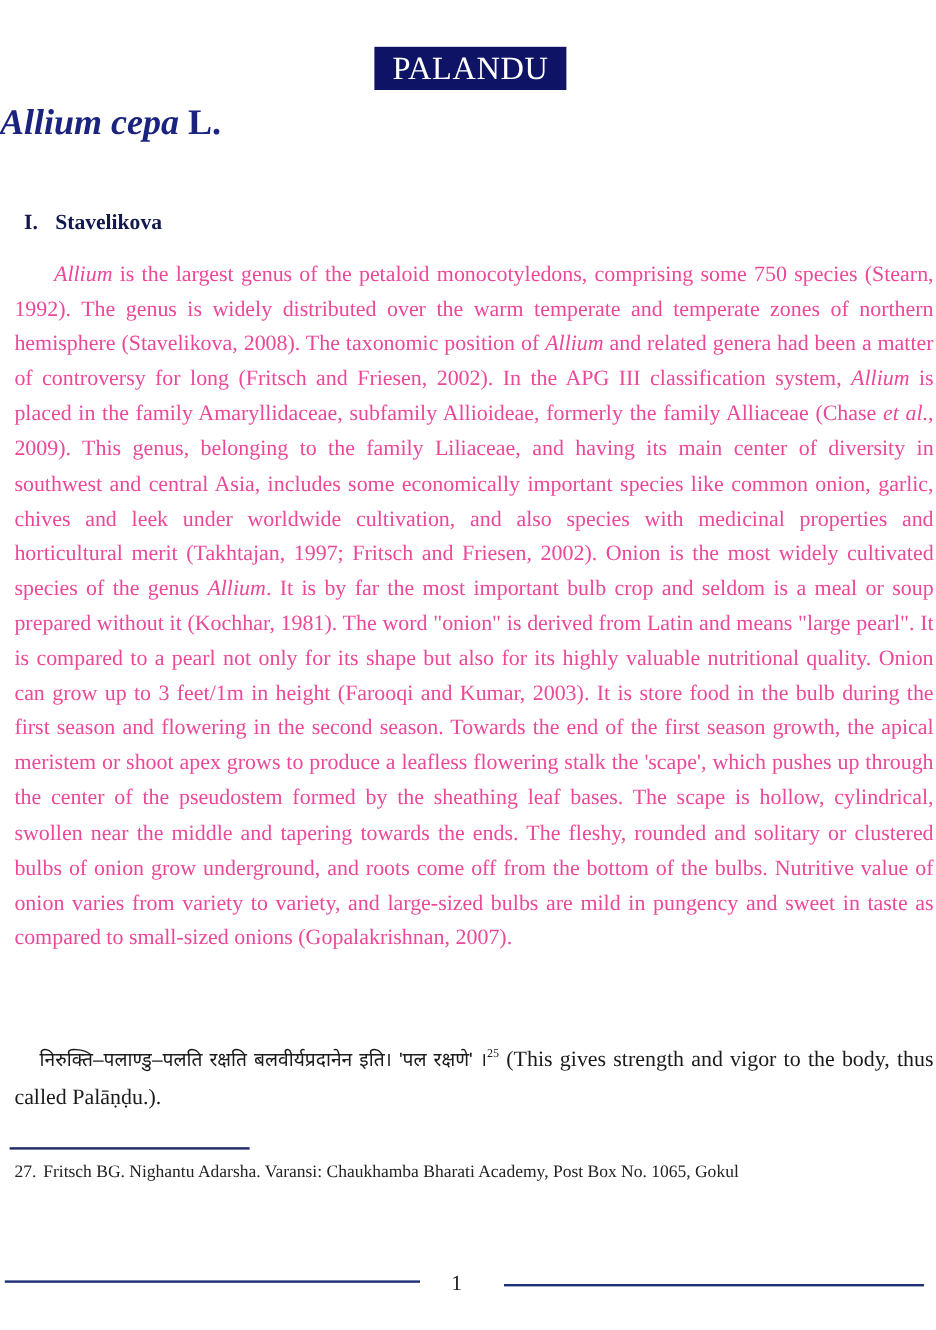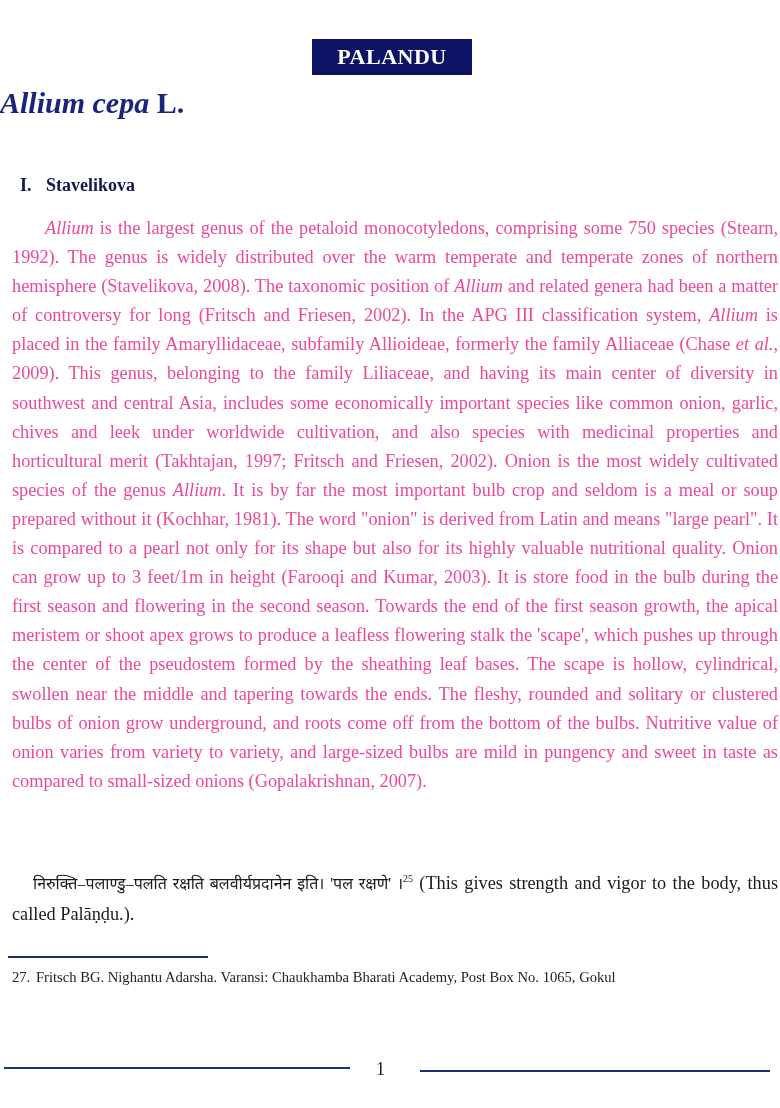--- a/index.html
+++ b/index.html
@@ -1,33 +1,33 @@
 <!DOCTYPE html>
 <html><head>
 <meta charset="utf-8">
 <style>
   html, body { margin: 0; padding: 0; background: #ffffff; }
   body { width: 780px; height: 1108px; position: relative; overflow: hidden;
          font-family: "Liberation Serif", "DejaVu Serif", serif; color: #1a1a1a; }
   .title-box { position: absolute; left: 312px; top: 39px; width: 160px; height: 36px;
-               background: #0f1366; color: #ffffff; font-weight: bold; font-size: 22px;
+               background: #0f1366; color: #ffffff; font-weight: normal; font-size: 27px;
                text-align: center; line-height: 36px; letter-spacing: 0.5px; }
   .subtitle { position: absolute; left: 0; width: 780px; top: 86px; 
               font-size: 30px; font-weight: bold; color: #1a237e; }
   .subtitle i { font-style: italic; }
   .section-heading { position: absolute; left: 20px; top: 175px; font-size: 18px; font-weight: bold;
                      color: #121a4d; }
   .section-heading .num { display: inline-block; width: 26px; }
   .body-text { position: absolute; left: 12px; top: 214px; width: 766px; font-size: 18.3px;
                line-height: 29.1px; text-align: justify; color: #ec4899; }
   .body-text p { margin: 0; text-indent: 33px; }
   .body-text i { font-style: italic; }
   .sanskrit { position: absolute; left: 12px; top: 864px; width: 766px; font-size: 18.3px;
               line-height: 30px; text-align: justify; text-indent: 21px; }
-  .sanskrit .dev { font-family: Liberation Serif, serif; font-size: 16px; }
+  .sanskrit .dev { font-family: Liberation Sans, sans-serif; font-size: 16px; }
   .sanskrit sup { font-size: 10px; }
   .footnote-rule { position: absolute; left: 8px; top: 956px; width: 200px; height: 2px; background: #1f2a66; }
   .footnote { position: absolute; left: 12px; top: 967px; width: 762px; font-size: 14.6px; line-height: 20px;
               text-align: justify; color: #222; }
   .footnote .fn-num { display: inline-block; width: 24px; }
   .footnote .fn-cont { padding-left: 24px; display: block; }
   .footer-line { position: absolute; height: 2px; background: #1e2f7a; }
   .footer-left { left: 4px; top: 1067px; width: 230px; width: 346px; }
   .footer-right { left: 420px; top: 1070px; width: 350px; }
   .page-num { position: absolute; left: 376px; top: 1059px; font-size: 18px; color: #222; }

